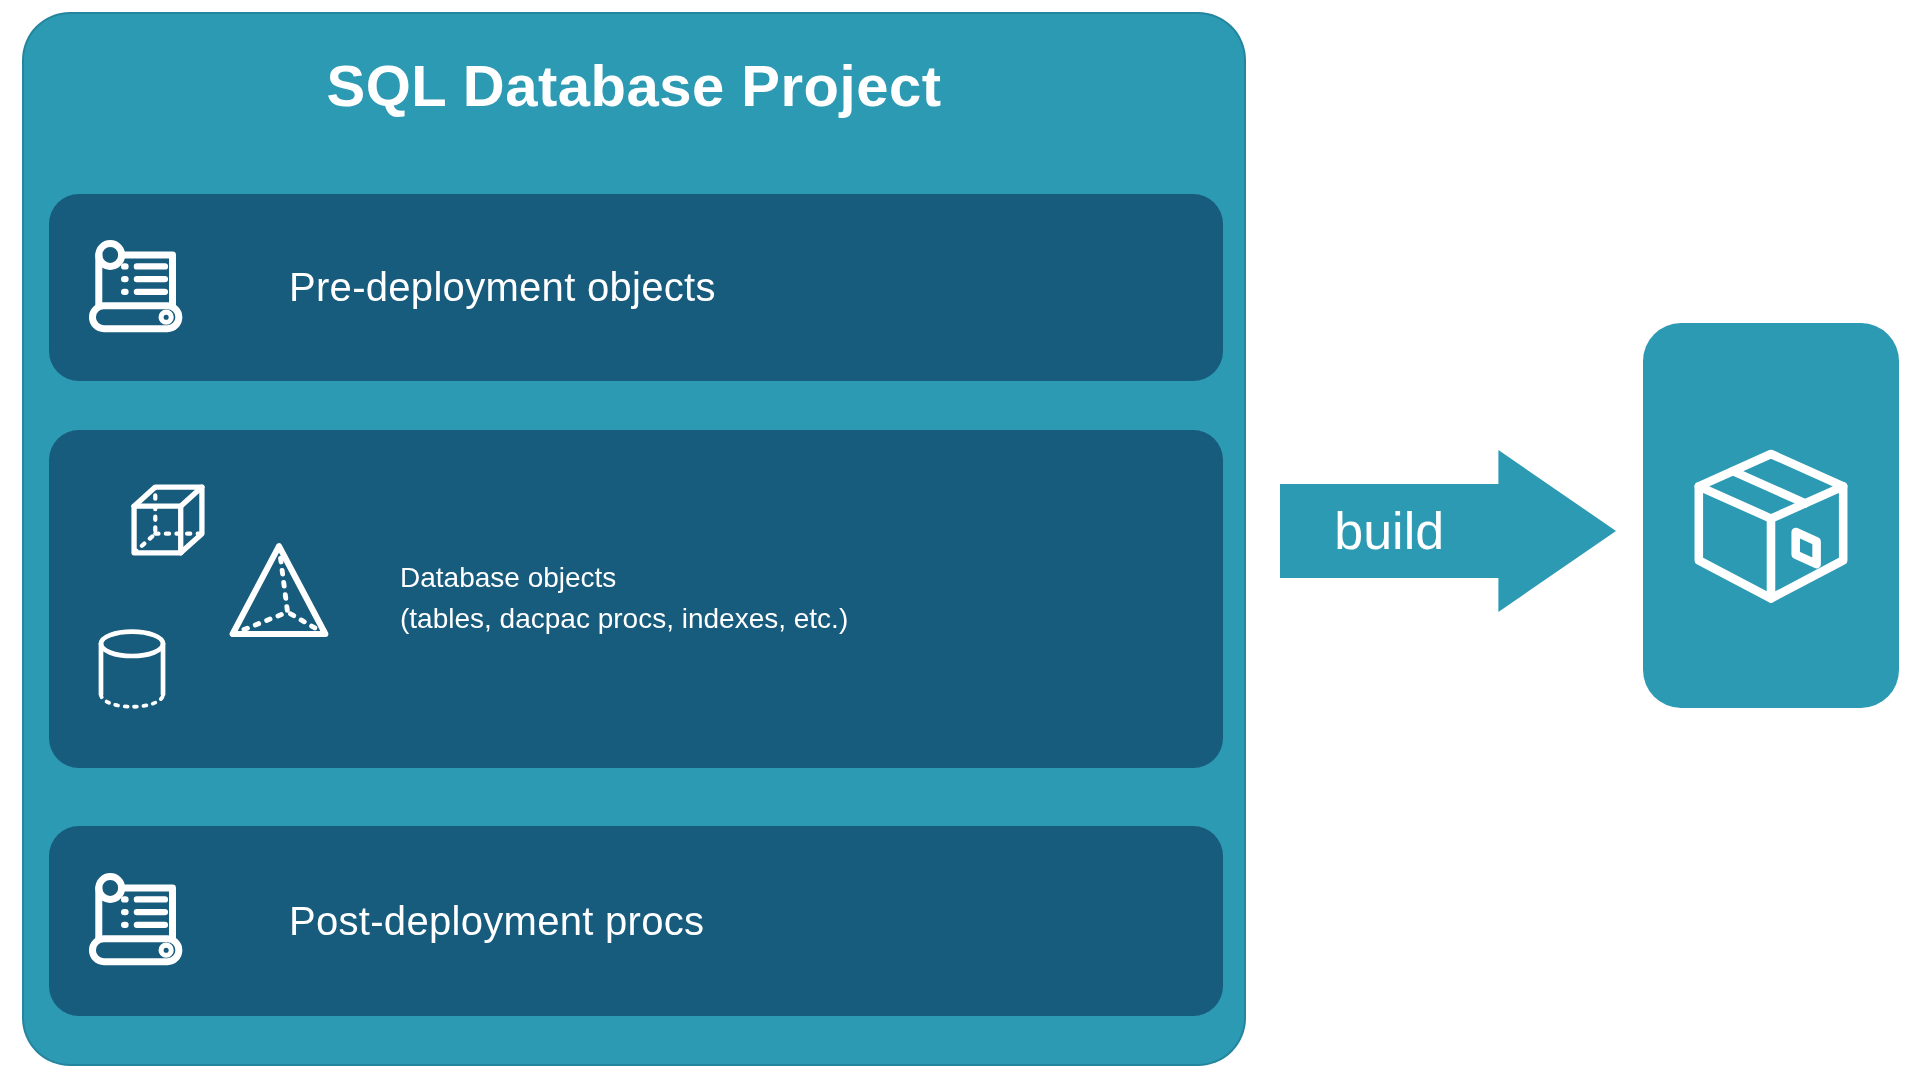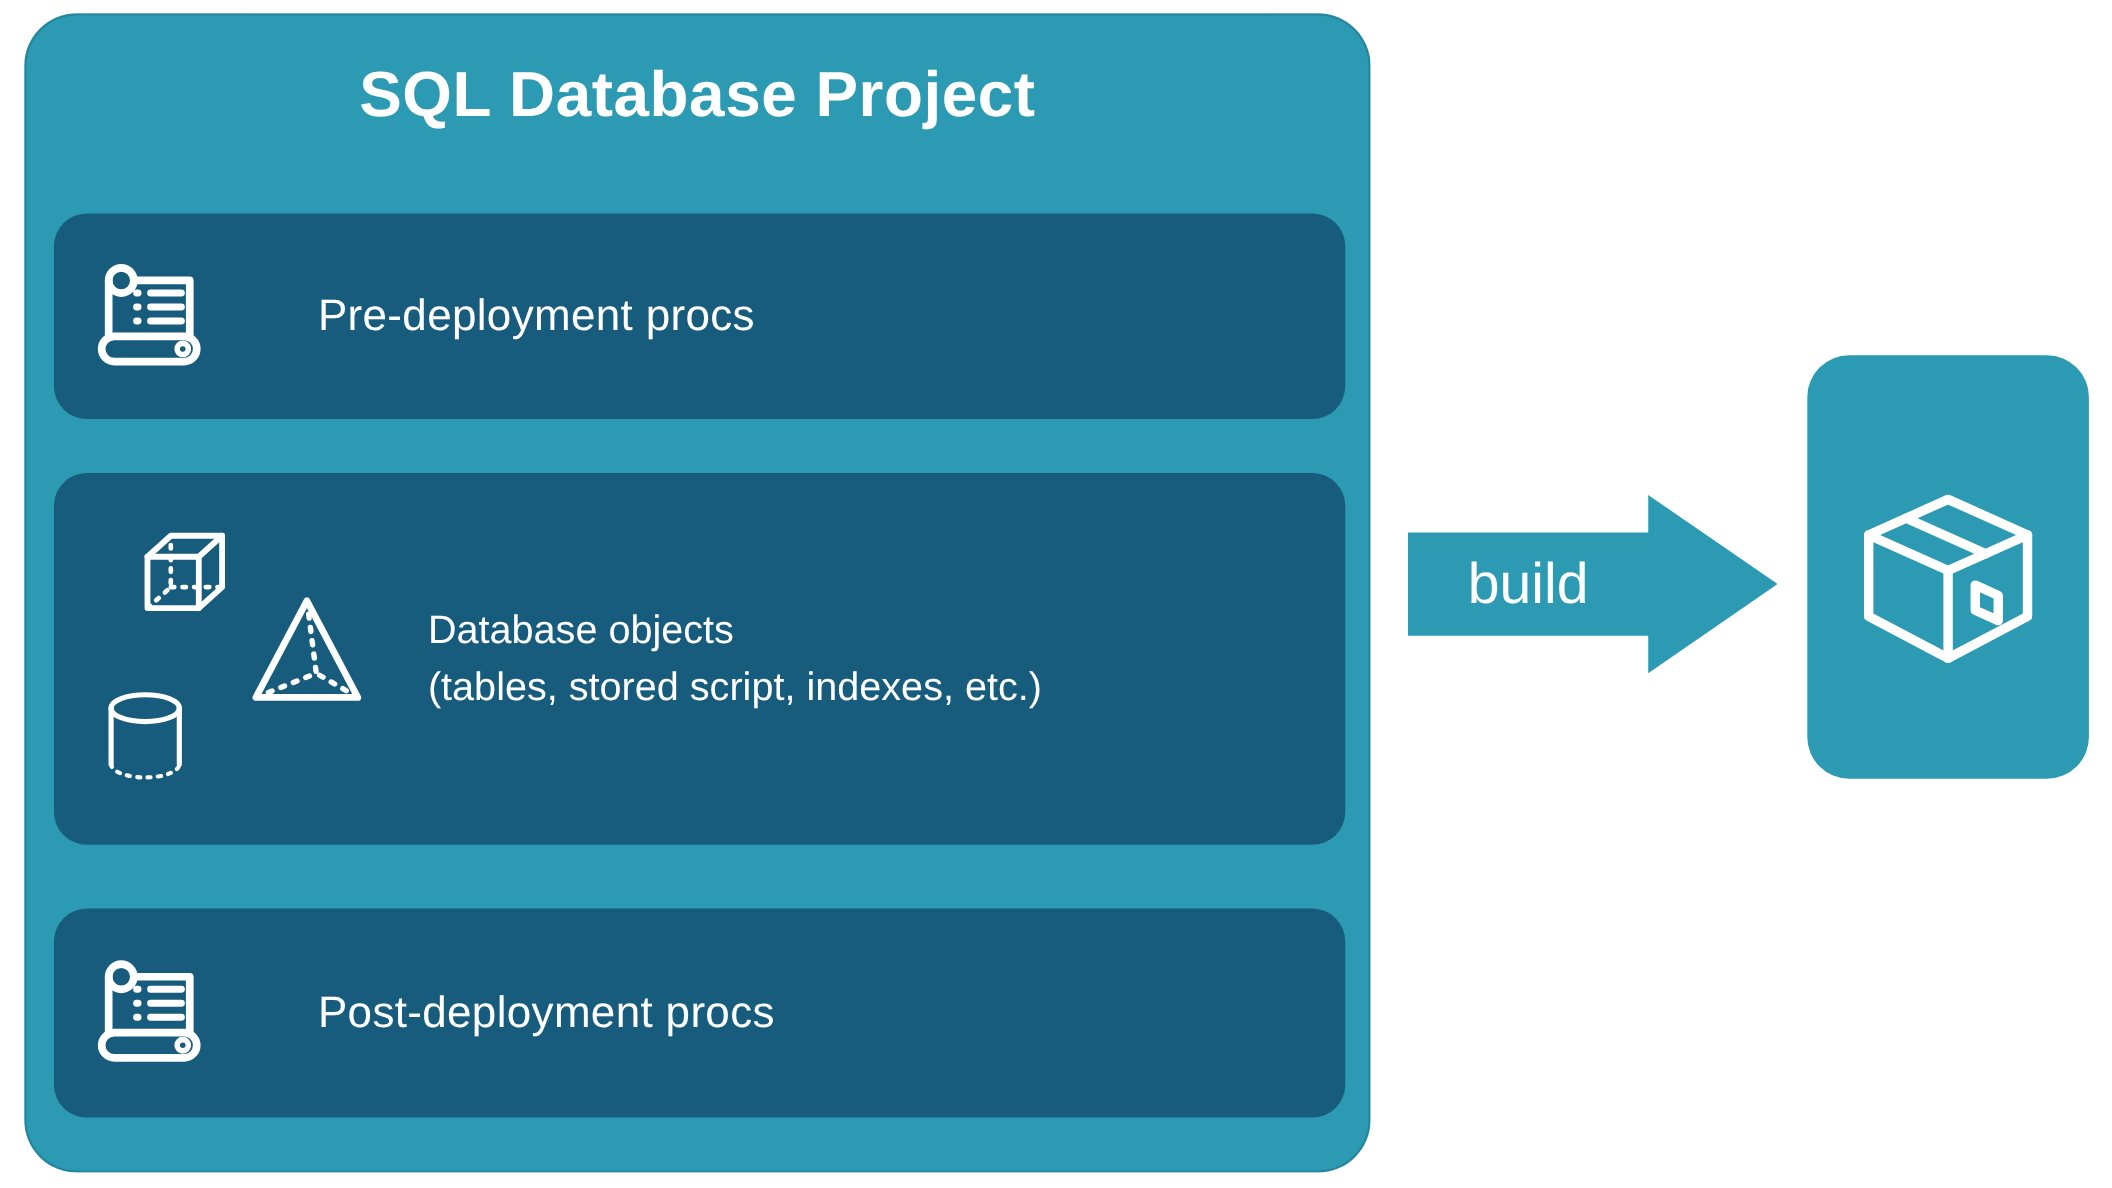--- a/index.html
+++ b/index.html
@@ -79,25 +79,25 @@
     height: 100%;
   }
   .obj-icon { position: absolute; display: inline-block; color: #ffffff; }
   .obj-icon svg { width: 100%; height: 100%; display: block; }
   .obj-cube     { left: 62px;  top: 38px;  width: 114px; height: 106px; }
   .obj-pyramid  { left: 164px; top: 104px; width: 132px; height: 122px; }
   .obj-cylinder { left: 36px;  top: 186px; width: 94px;  height: 112px; }
 
   .two-line-label {
     position: absolute;
-    left: 340px;
+    left: 351px;
     top: 50%;
     transform: translateY(-50%);
     color: var(--color-text, #ffffff);
-    font-size: 36px;
+    font-size: 28px;
     line-height: 1.45;
     font-weight: 400;
   }
   .two-line-label span { display: block; }
 
   
   .arrow-wrap {
     position: absolute;
     left: 1280px;
     top: 450px;
@@ -167,21 +167,21 @@
         <svg viewBox="0 0 96 96" fill="none" stroke="currentColor" stroke-width="5.5" stroke-linecap="round" stroke-linejoin="round">
           <circle cx="23" cy="22" r="9"></circle>
           <path d="M32 22 h40 v40"></path>
           <path d="M14 22 v40"></path>
           <rect x="9" y="62" width="68" height="18" rx="9"></rect>
           <circle cx="67" cy="71" r="4" stroke-width="4"></circle>
           <path d="M44 31 h22 M44 41 h22 M44 51 h22" stroke-width="5"></path>
           <path d="M34 31 h1 M34 41 h1 M34 51 h1" stroke-width="5"></path>
         </svg>
       </span>
-      <span class="row-label">Pre-deployment procs</span>
+      <span class="row-label">Pre-deployment objects</span>
     </div>
 
     <div class="row row-2">
       <div class="objects-cluster">
         <span class="obj-icon obj-cube">
           <svg viewBox="0 0 100 100" fill="none" stroke="currentColor" stroke-width="5" stroke-linejoin="round" stroke-linecap="round">
             <polygon points="18,36 62,36 62,80 18,80"></polygon>
             <polyline points="18,36 38,18 82,18 62,36"></polyline>
             <polyline points="82,18 82,62 62,80"></polyline>
             <g stroke-dasharray="3 7" stroke-width="4">
@@ -204,21 +204,21 @@
           <svg viewBox="0 0 100 110" fill="none" stroke="currentColor" stroke-width="5" stroke-linecap="round">
             <ellipse cx="50" cy="25" rx="33" ry="13"></ellipse>
             <path d="M17 25 v54"></path>
             <path d="M83 25 v54"></path>
             <path d="M17 79 a33 13 0 0 0 66 0" stroke-dasharray="3 7" stroke-width="4"></path>
           </svg>
         </span>
       </div>
       <div class="two-line-label">
         <span>Database objects</span>
-        <span>(tables, stored script, indexes, etc.)</span>
+        <span>(tables, dacpac procs, indexes, etc.)</span>
       </div>
     </div>
 
     <div class="row row-3">
       <span class="row-icon">
         <svg viewBox="0 0 96 96" fill="none" stroke="currentColor" stroke-width="5.5" stroke-linecap="round" stroke-linejoin="round">
           <circle cx="23" cy="22" r="9"></circle>
           <path d="M32 22 h40 v40"></path>
           <path d="M14 22 v40"></path>
           <rect x="9" y="62" width="68" height="18" rx="9"></rect>

